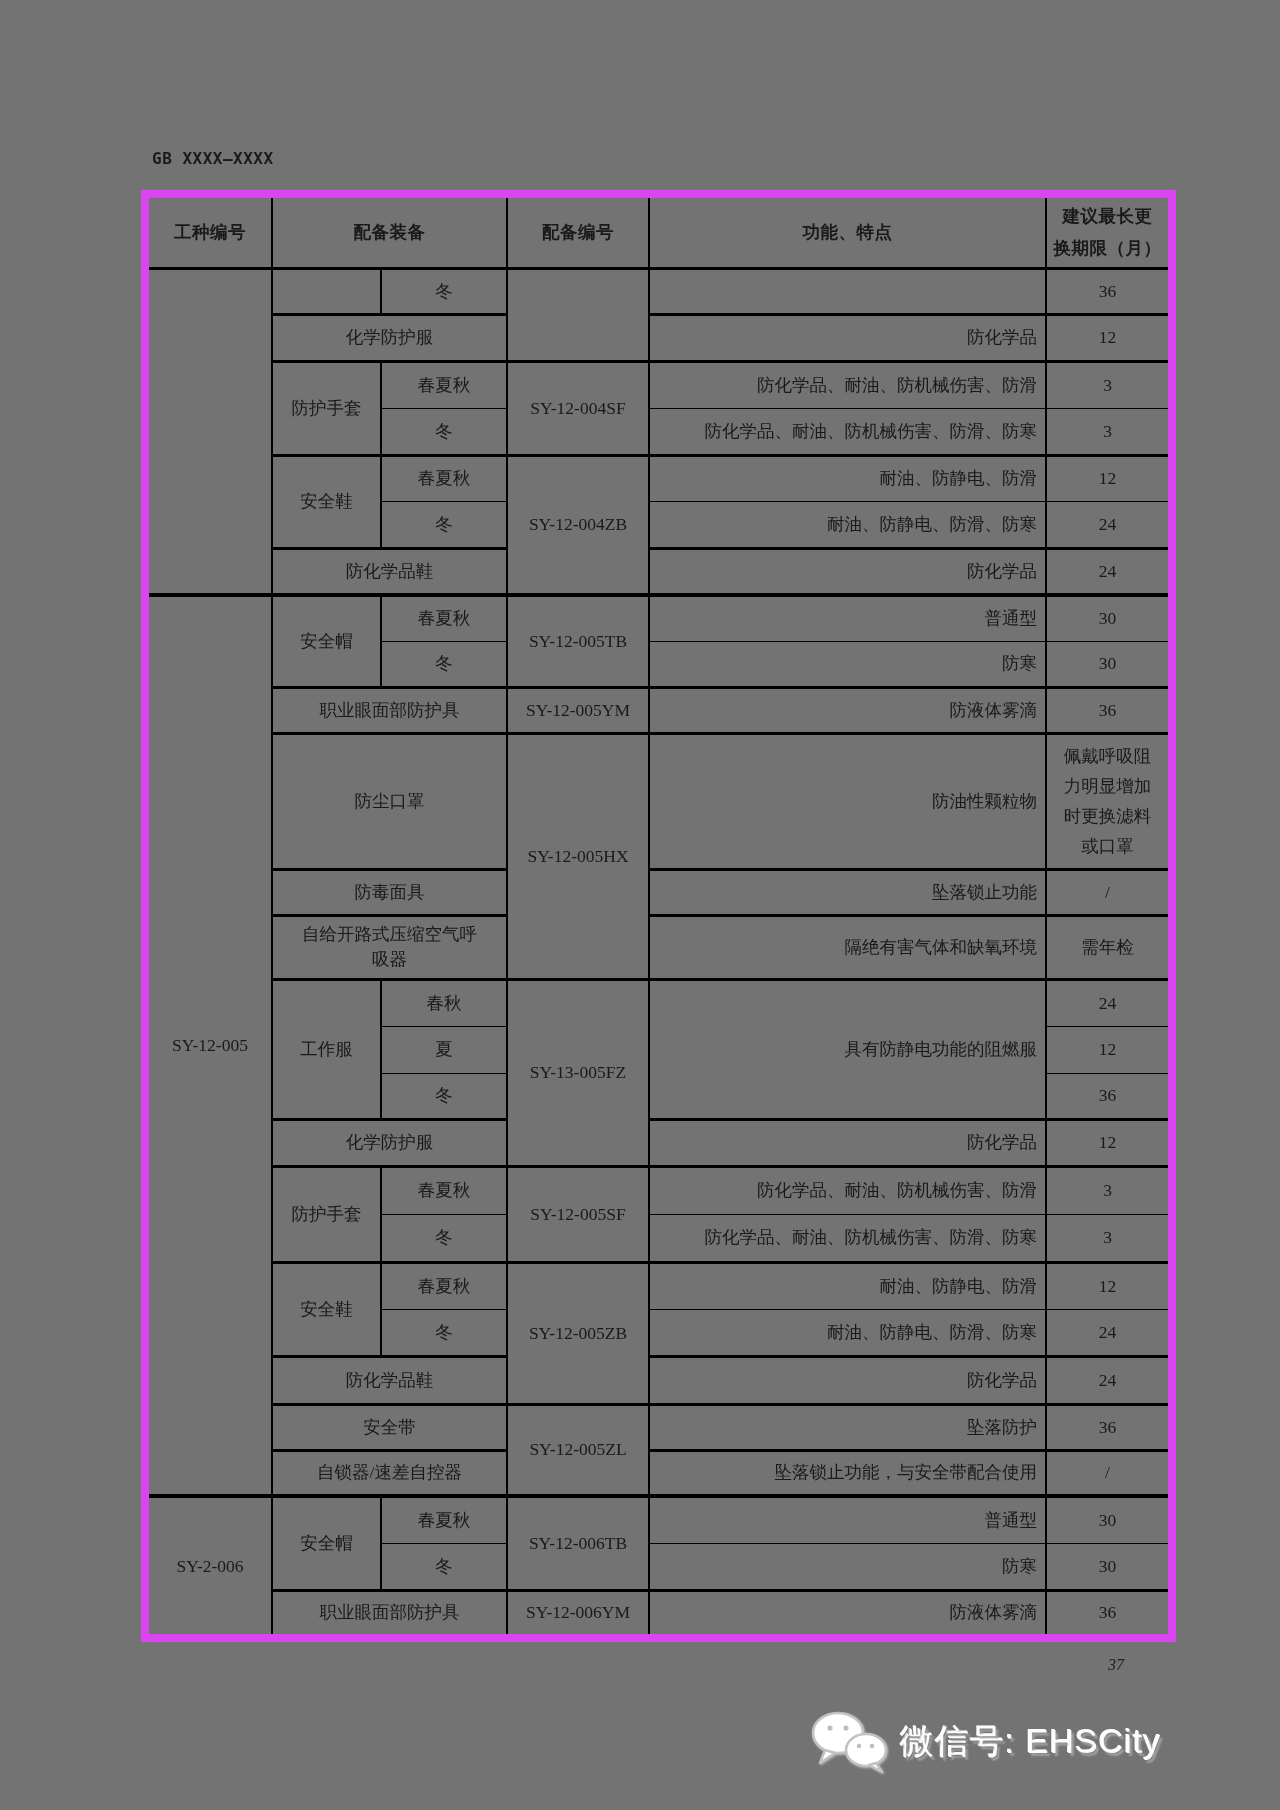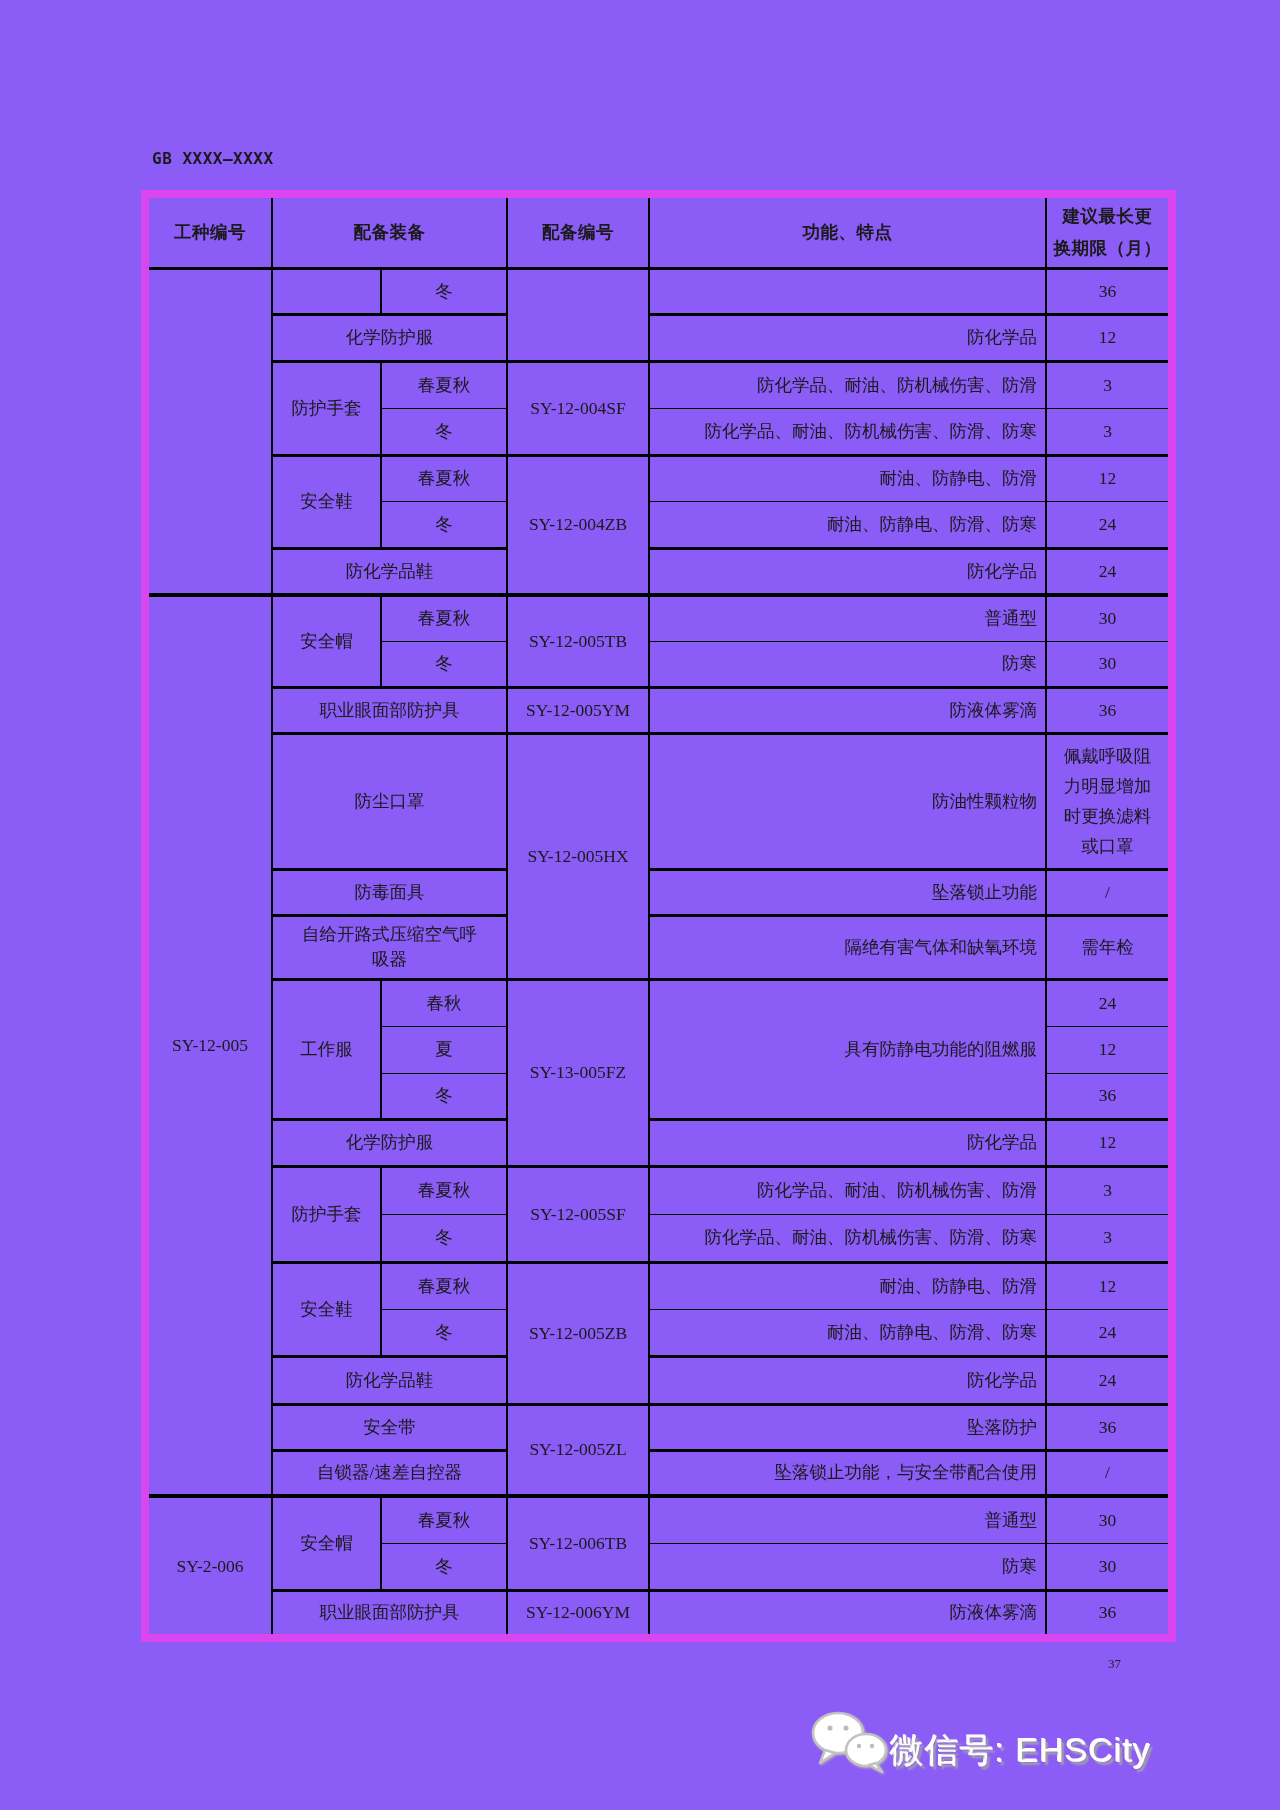--- a/index.html
+++ b/index.html
@@ -2,21 +2,21 @@
 <html><head>
 <meta charset="utf-8">
 <style>
   html, body { margin: 0; padding: 0; }
   body {
     width: 1280px; height: 1810px;
     background: #ffffff;
     font-family: "Liberation Serif", "DejaVu Serif", serif;
     color: #111;
   }
-  .page { position: relative; width: 1280px; height: 1810px; overflow: hidden; background: #8b5cf6; }
+  .page { position: relative; width: 1280px; height: 1810px; overflow: hidden; background: #737373; }
 
   .doc-code {
     position: absolute; left: 152px; top: 149px;
     font-family: "DejaVu Sans Mono", monospace;
     font-weight: bold; font-size: 16px; letter-spacing: 0.5px; color: #1a1a1a;
   }
 
   table.ppe {
     position: absolute; left: 141px; top: 190px;
     width: 1031px;
@@ -43,26 +43,26 @@
   table.ppe thead tr { height: 70px; }
   table.ppe th { font-weight: bold; line-height: 1.85; letter-spacing: 0.5px; }
   table.ppe thead th { border-bottom: 3px solid #000; }
   table.ppe tr.grp > td { border-top: 3px solid #000; }
   table.ppe tr.sec > td { border-top: 4px solid #000; }
   table.ppe td.fn { text-align: right; padding-left: 11px; padding-right: 8px; }
   table.ppe td.note { line-height: 1.72; }
 
   .page-num {
     position: absolute; left: 1108px; top: 1656px;
-    font-size: 13px; color: #222;
+    font-size: 16px; color: #222; font-style: italic;
   }
 
   .watermark {
     position: absolute; left: 810px; top: 1710px;
-    display: flex; align-items: flex-end; 
+    display: flex; align-items: center; gap: 10px;
   }
   .wm-icon { filter: drop-shadow(1.5px 1.5px 1px #b5b5b5); }
   .wm-text {
     font-family: "Liberation Sans", "DejaVu Sans", sans-serif;
     font-size: 34px; letter-spacing: 1px;
     color: #fcfcfc;
     text-shadow: 2.5px 2.5px 2px #a2a2a2, -1px -1px 0 #ffffff;
     white-space: nowrap;
   }
 </style>

